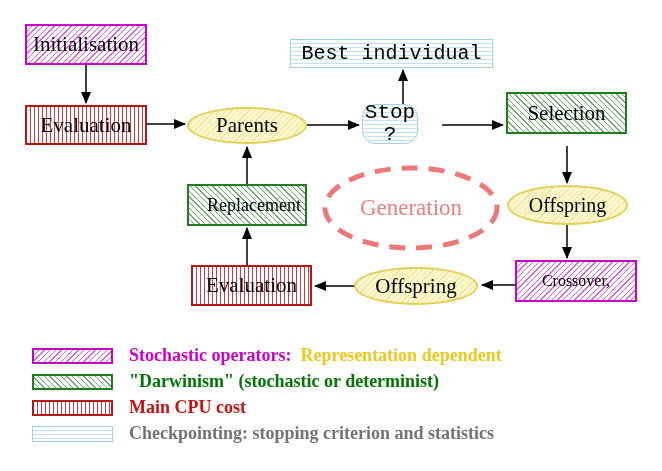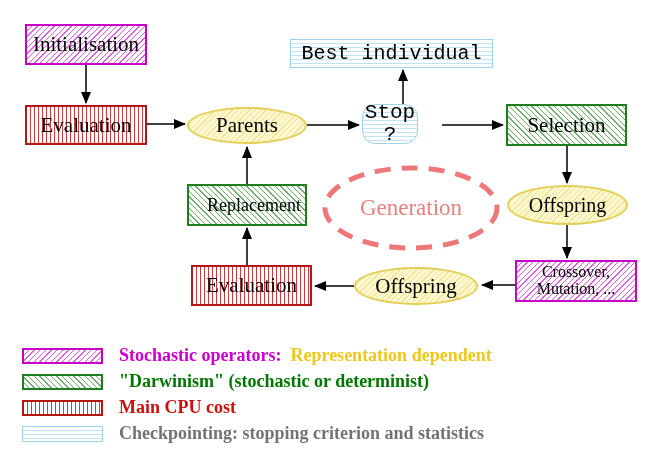--- a/index.html
+++ b/index.html
@@ -21,21 +21,21 @@
     border:2px solid #e3cf55;border-radius:50%;
     background:repeating-linear-gradient(135deg,#fdf8cf 0 3px,#f2e492 3px 4px);
     text-align:right;
   }
   .rounded{border-radius:13px;}
   .generation-label{
     position:absolute;left:325px;top:168px;width:172px;height:80px;
     display:flex;align-items:center;justify-content:center;
     color:#e88080;font-size:23px;
   }
-  .legend-row{position:absolute;left:22px;display:flex;align-items:center;height:17px;text-align:right;}
+  .legend-row{position:absolute;left:32px;display:flex;align-items:center;height:17px;text-align:right;}
   .swatch{width:81px;height:16px;box-sizing:border-box;flex:0 0 auto;}
   .legend-text{margin-left:16px;font-size:18px;font-weight:bold;white-space:pre;}
   .c-magenta{color:#cc00cc;}
   .c-gold{color:#eec81e;}
   .c-green{color:#007700;}
   .c-red{color:#cc1111;}
   .c-cyan{color:#737373;}
   .two-line{flex-direction:column;font-size:16px;}
 </style>
 </head>
@@ -76,31 +76,30 @@
   </div>
 
   <div class="node lines-c" style="left:290px;top:39px;width:203px;height:29px;font-size:20px;">
     <span>Best individual</span>
   </div>
 
   <div class="node lines-c rounded" style="left:362px;top:104px;width:56px;height:40px;font-size:21px;">
     <span>Stop ?</span>
   </div>
 
-  <div class="node hatch-g" style="left:506px;top:104px;width:121px;height:42px;font-size:21px;">
+  <div class="node hatch-g" style="left:506px;top:92px;width:121px;height:42px;font-size:21px;">
     <span>Selection</span>
   </div>
 
   <div class="node ellipse-y" style="left:507px;top:185px;width:121px;height:40px;font-size:20px;">
     <span>Offspring</span>
   </div>
 
   <div class="node hatch-m two-line" style="left:515px;top:260px;width:122px;height:42px;">
     <span>Crossover,</span>
-    <span>Mutation, ...</span>
   </div>
 
   <div class="node ellipse-y" style="left:354px;top:267px;width:124px;height:38px;font-size:21px;">
     <span>Offspring</span>
   </div>
 
   <div class="node stripes-r" style="left:191px;top:265px;width:121px;height:41px;font-size:21px;">
     <span>Evaluation</span>
   </div>
 

